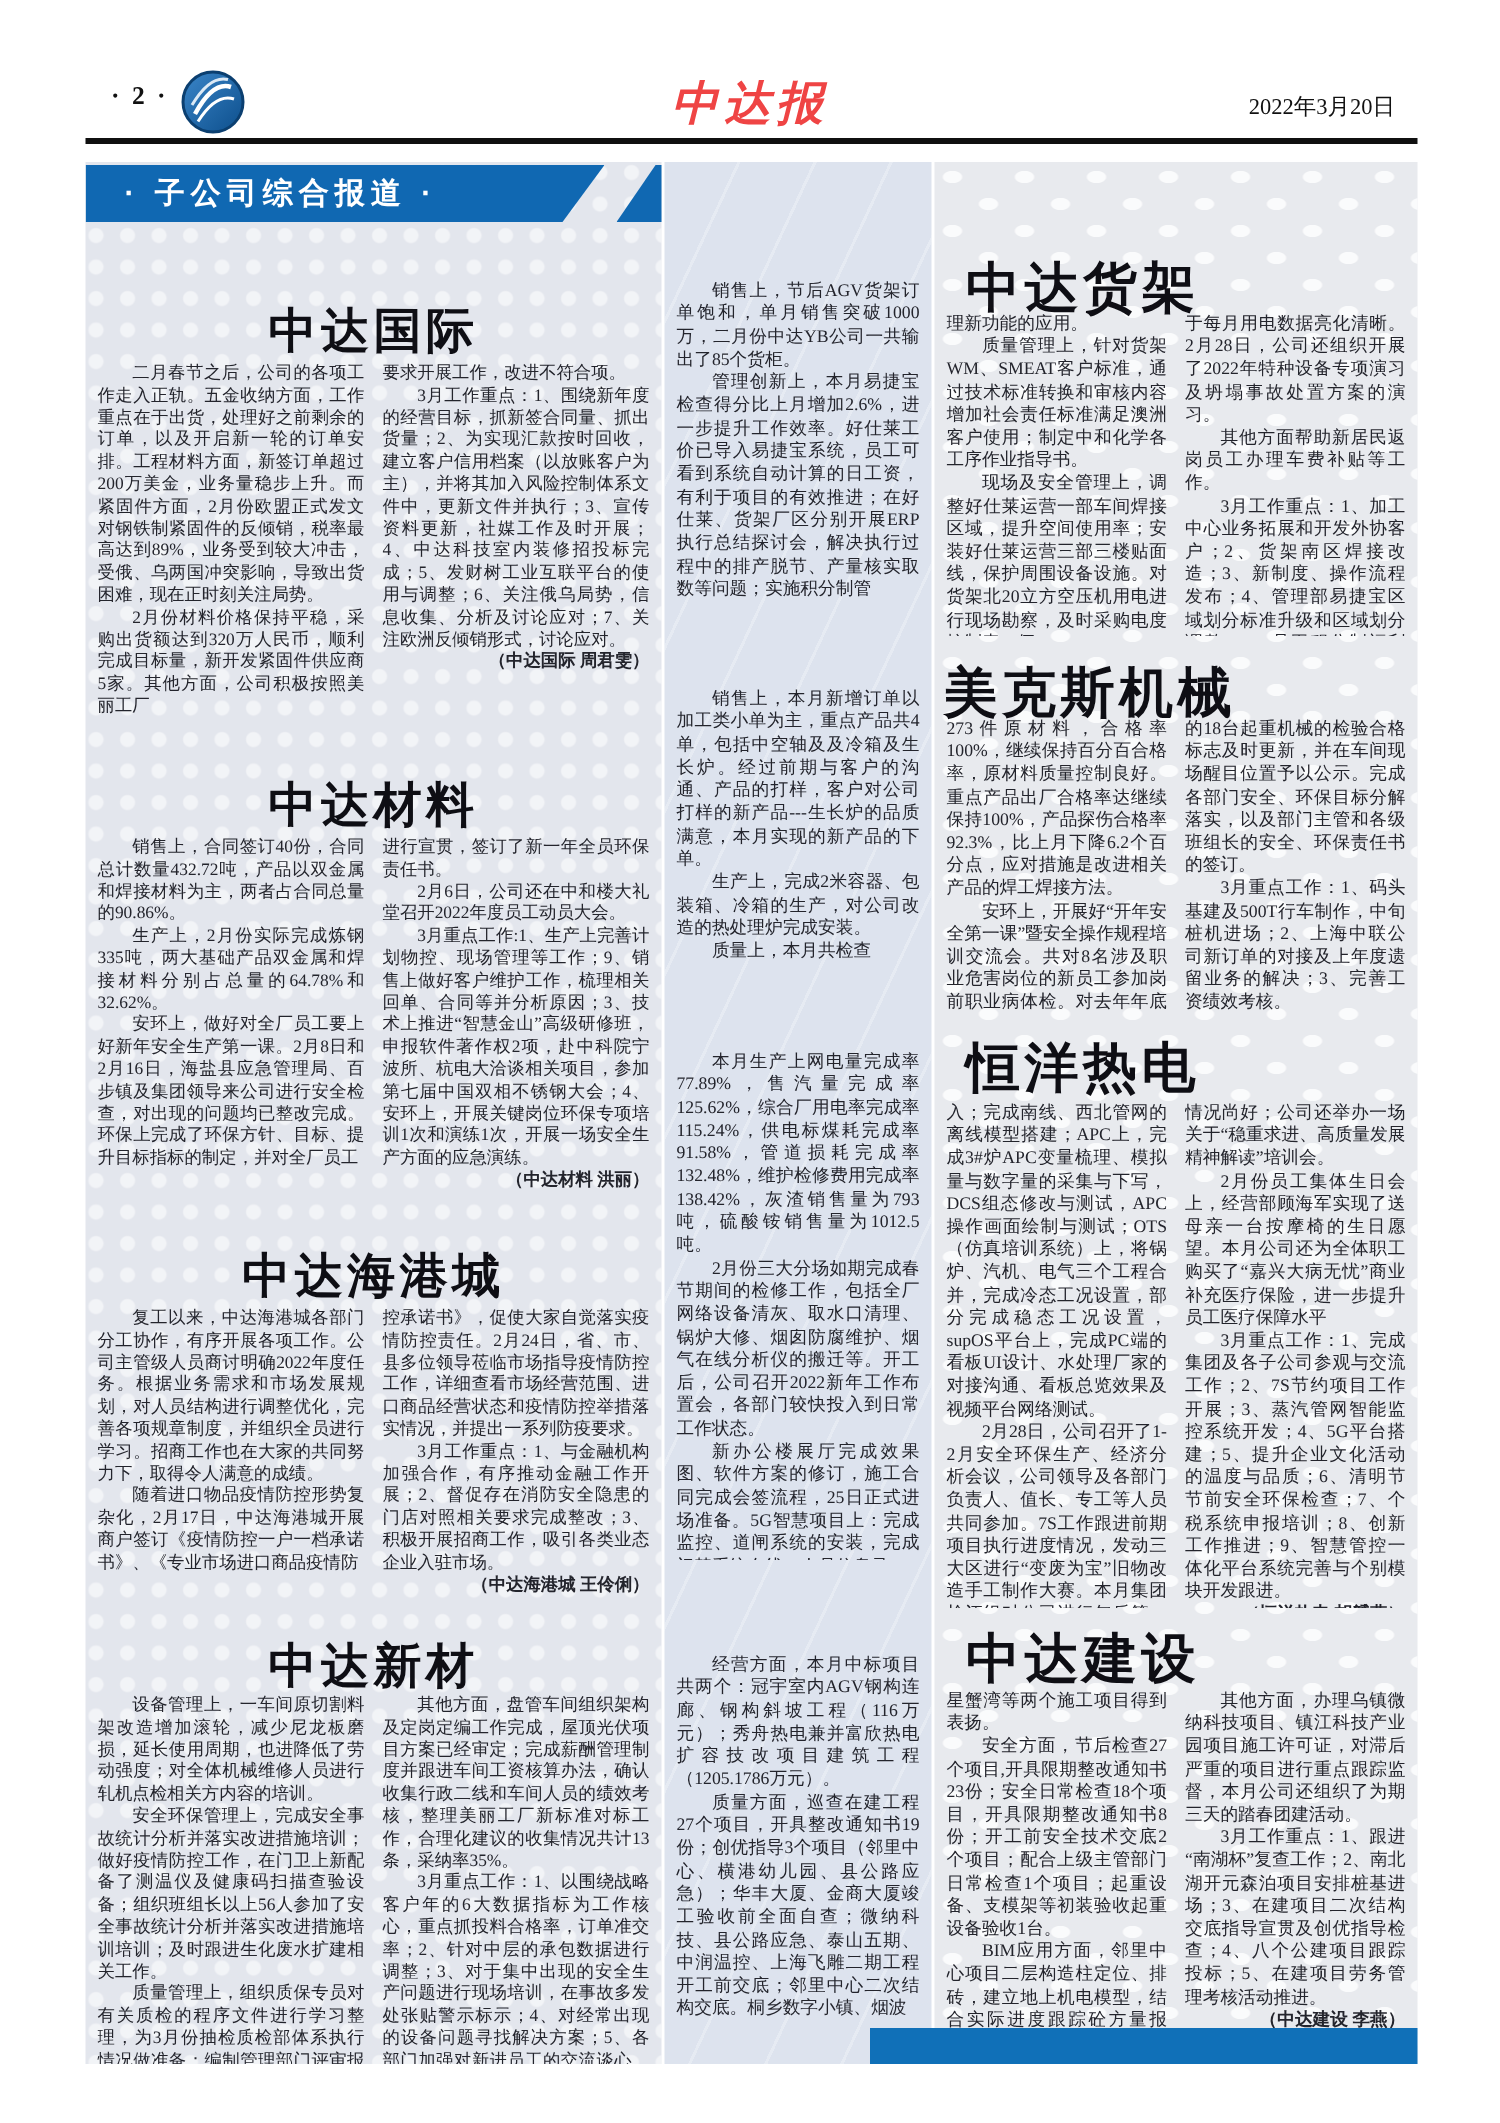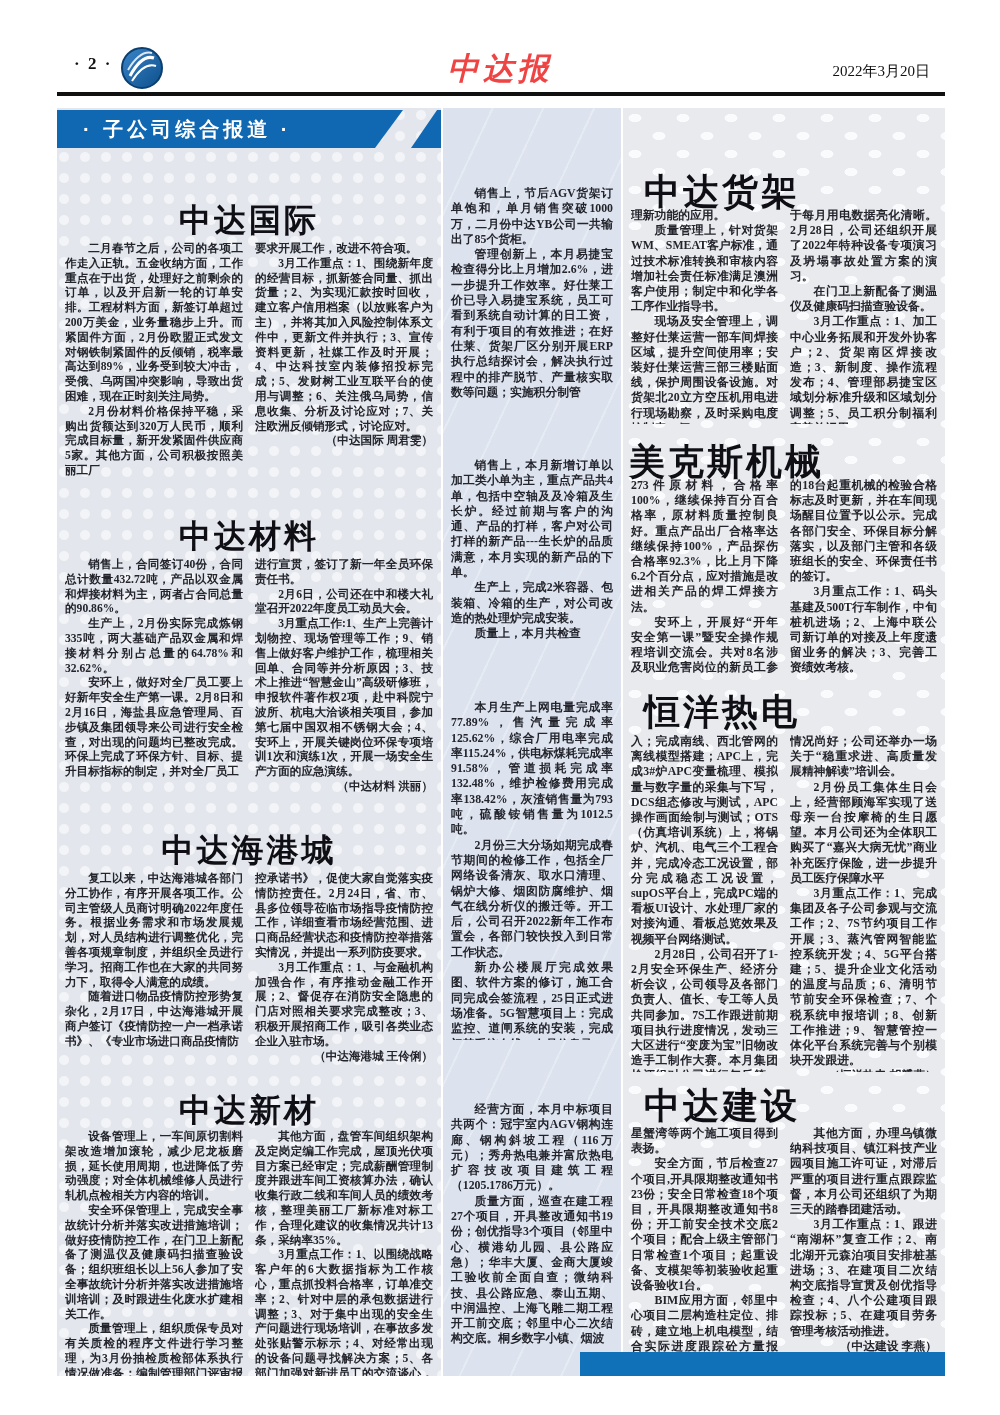--- a/index.html
+++ b/index.html
@@ -32,21 +32,21 @@
   .banner-accent{position:absolute;left:354px;top:2px;width:62px;height:38px;background:#1068b2;
           clip-path:polygon(42% 0,100% 0,58% 100%,0 100%);}
   
   .atitle{position:absolute;left:0;right:0;text-align:center;font-weight:700;color:#0e0e14;
           white-space:nowrap;letter-spacing:3px;}
   .lp .atitle{font-size:32px;}
   .rp .atitle{font-size:36px;right:auto;width:186px;left:6px;}
   .cols{position:absolute;left:0;right:0;display:flex;gap:12px;padding:0 8px;overflow:hidden;margin-top:20px;}
   .col{flex:1 1 0;overflow:hidden;}
   .mseg{position:absolute;left:0;right:0;padding:0 8px;overflow:hidden;}
-  .para{margin:0;text-align:justify;color:#23242c;font-weight:bold;}
+  .para{margin:0;text-align:justify;color:#23242c;}
   .para.p{text-indent:2em;}
   .para.c{text-indent:0;}
   .para.sign{text-align:right;font-weight:700;text-indent:0;}
   .lp .para{font-size:11.6px;line-height:14.8px;}
   .ms .para{font-size:11.8px;line-height:15.3px;}
   .rp .para{font-size:11.8px;line-height:15.2px;}
   
   #art-intl-title{top:64px;}      #art-intl-cols{top:114px;height:262px;}
   #art-mat-title{top:380px;}      #art-mat-cols{top:430px;height:258px;}
   #art-sea-title{top:694px;}      #art-sea-cols{top:744px;height:216px;}
@@ -167,21 +167,21 @@
   <div class="panel rp">
     <h2 class="atitle" id="art-rack-title">中达货架</h2>
     <div class="cols" id="art-rack-cols">
       <div class="col">
           <p class="para c">理新功能的应用。</p>
           <p class="para p">质量管理上，针对货架WM、SMEAT客户标准，通过技术标准转换和审核内容增加社会责任标准满足澳洲客户使用；制定中和化学各工序作业指导书。</p>
           <p class="para p">现场及安全管理上，调整好仕莱运营一部车间焊接区域，提升空间使用率；安装好仕莱运营三部三楼贴面线，保护周围设备设施。对货架北20立方空压机用电进行现场勘察，及时采购电度控制表，便</p>
         </div>
       <div class="col">
           <p class="para c">于每月用电数据亮化清晰。2月28日，公司还组织开展了2022年特种设备专项演习及坍塌事故处置方案的演习。</p>
-          <p class="para p">在门卫上新配备了测温仪及健康码扫描查验设备。</p>
+          <p class="para p">其他方面帮助新居民返岗员工办理车费补贴等工作。</p>
           <p class="para p">3月工作重点：1、加工中心业务拓展和开发外协客户；2、货架南区焊接改造；3、新制度、操作流程发布；4、管理部易捷宝区域划分标准升级和区域划分调整；5、员工积分制福利完善并运用。</p>
         </div>
     </div>
 
     <h2 class="atitle" id="art-mecs-title">美克斯机械</h2>
     <div class="cols" id="art-mecs-cols">
       <div class="col">
           <p class="para c">273件原材料，合格率100%，继续保持百分百合格率，原材料质量控制良好。重点产品出厂合格率达继续保持100%，产品探伤合格率92.3%，比上月下降6.2个百分点，应对措施是改进相关产品的焊工焊接方法。</p>
           <p class="para p">安环上，开展好“开年安全第一课”暨安全操作规程培训交流会。共对8名涉及职业危害岗位的新员工参加岗前职业病体检。对去年年底检验合格</p>
         </div>

